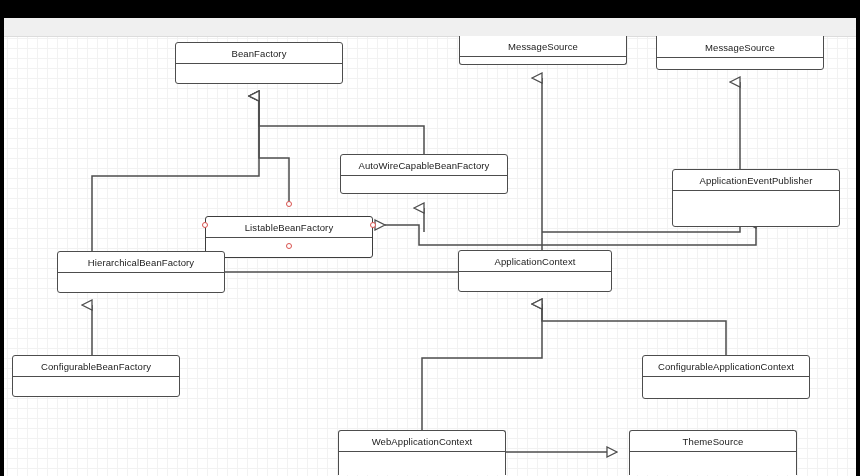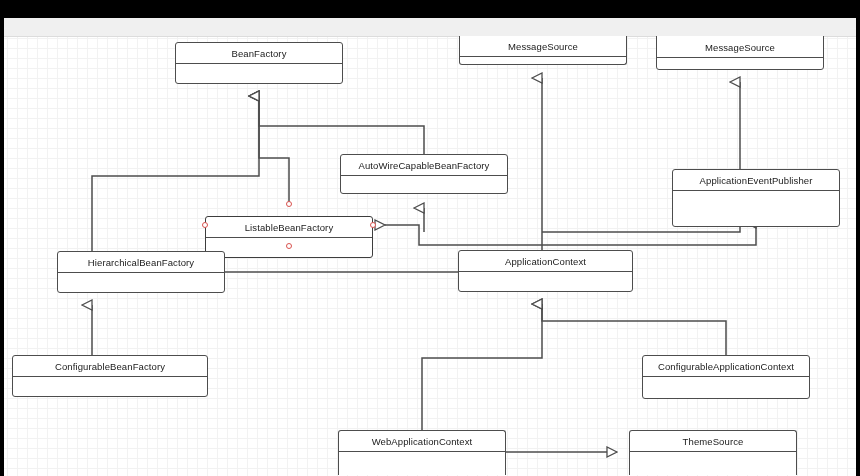--- a/index.html
+++ b/index.html
@@ -207,26 +207,26 @@
       <div class="handle" style="left:282px; top:165px;"></div>
       <div class="handle" style="left:198px; top:186px;"></div>
       <div class="handle" style="left:366px; top:186px;"></div>
       <div class="handle" style="left:282px; top:207px;"></div>
 
       <div class="uml-node" style="left:8px; top:215px; width:168px; height:42px;margin-left:45px;">
         <div class="title-row">HierarchicalBeanFactory</div>
         <div class="body-row"></div>
       </div>
 
-      <div class="uml-node" style="left:454px; top:214px; width:175px; height:42px;">
+      <div class="uml-node" style="left:454px; top:214px; width:154px; height:42px;">
         <div class="title-row">ApplicationContext</div>
         <div class="body-row"></div>
       </div>
 
-      <div class="uml-node" style="left:8px; top:319px; width:196px; height:42px;">
+      <div class="uml-node" style="left:8px; top:319px; width:168px; height:42px;">
         <div class="title-row">ConfigurableBeanFactory</div>
         <div class="body-row"></div>
       </div>
 
       <div class="uml-node" style="left:638px; top:319px; width:168px; height:44px;">
         <div class="title-row">ConfigurableApplicationContext</div>
         <div class="body-row"></div>
       </div>
 
       <div class="uml-node clip-bottom" style="left:334px; top:394px; width:168px; height:45px;">

